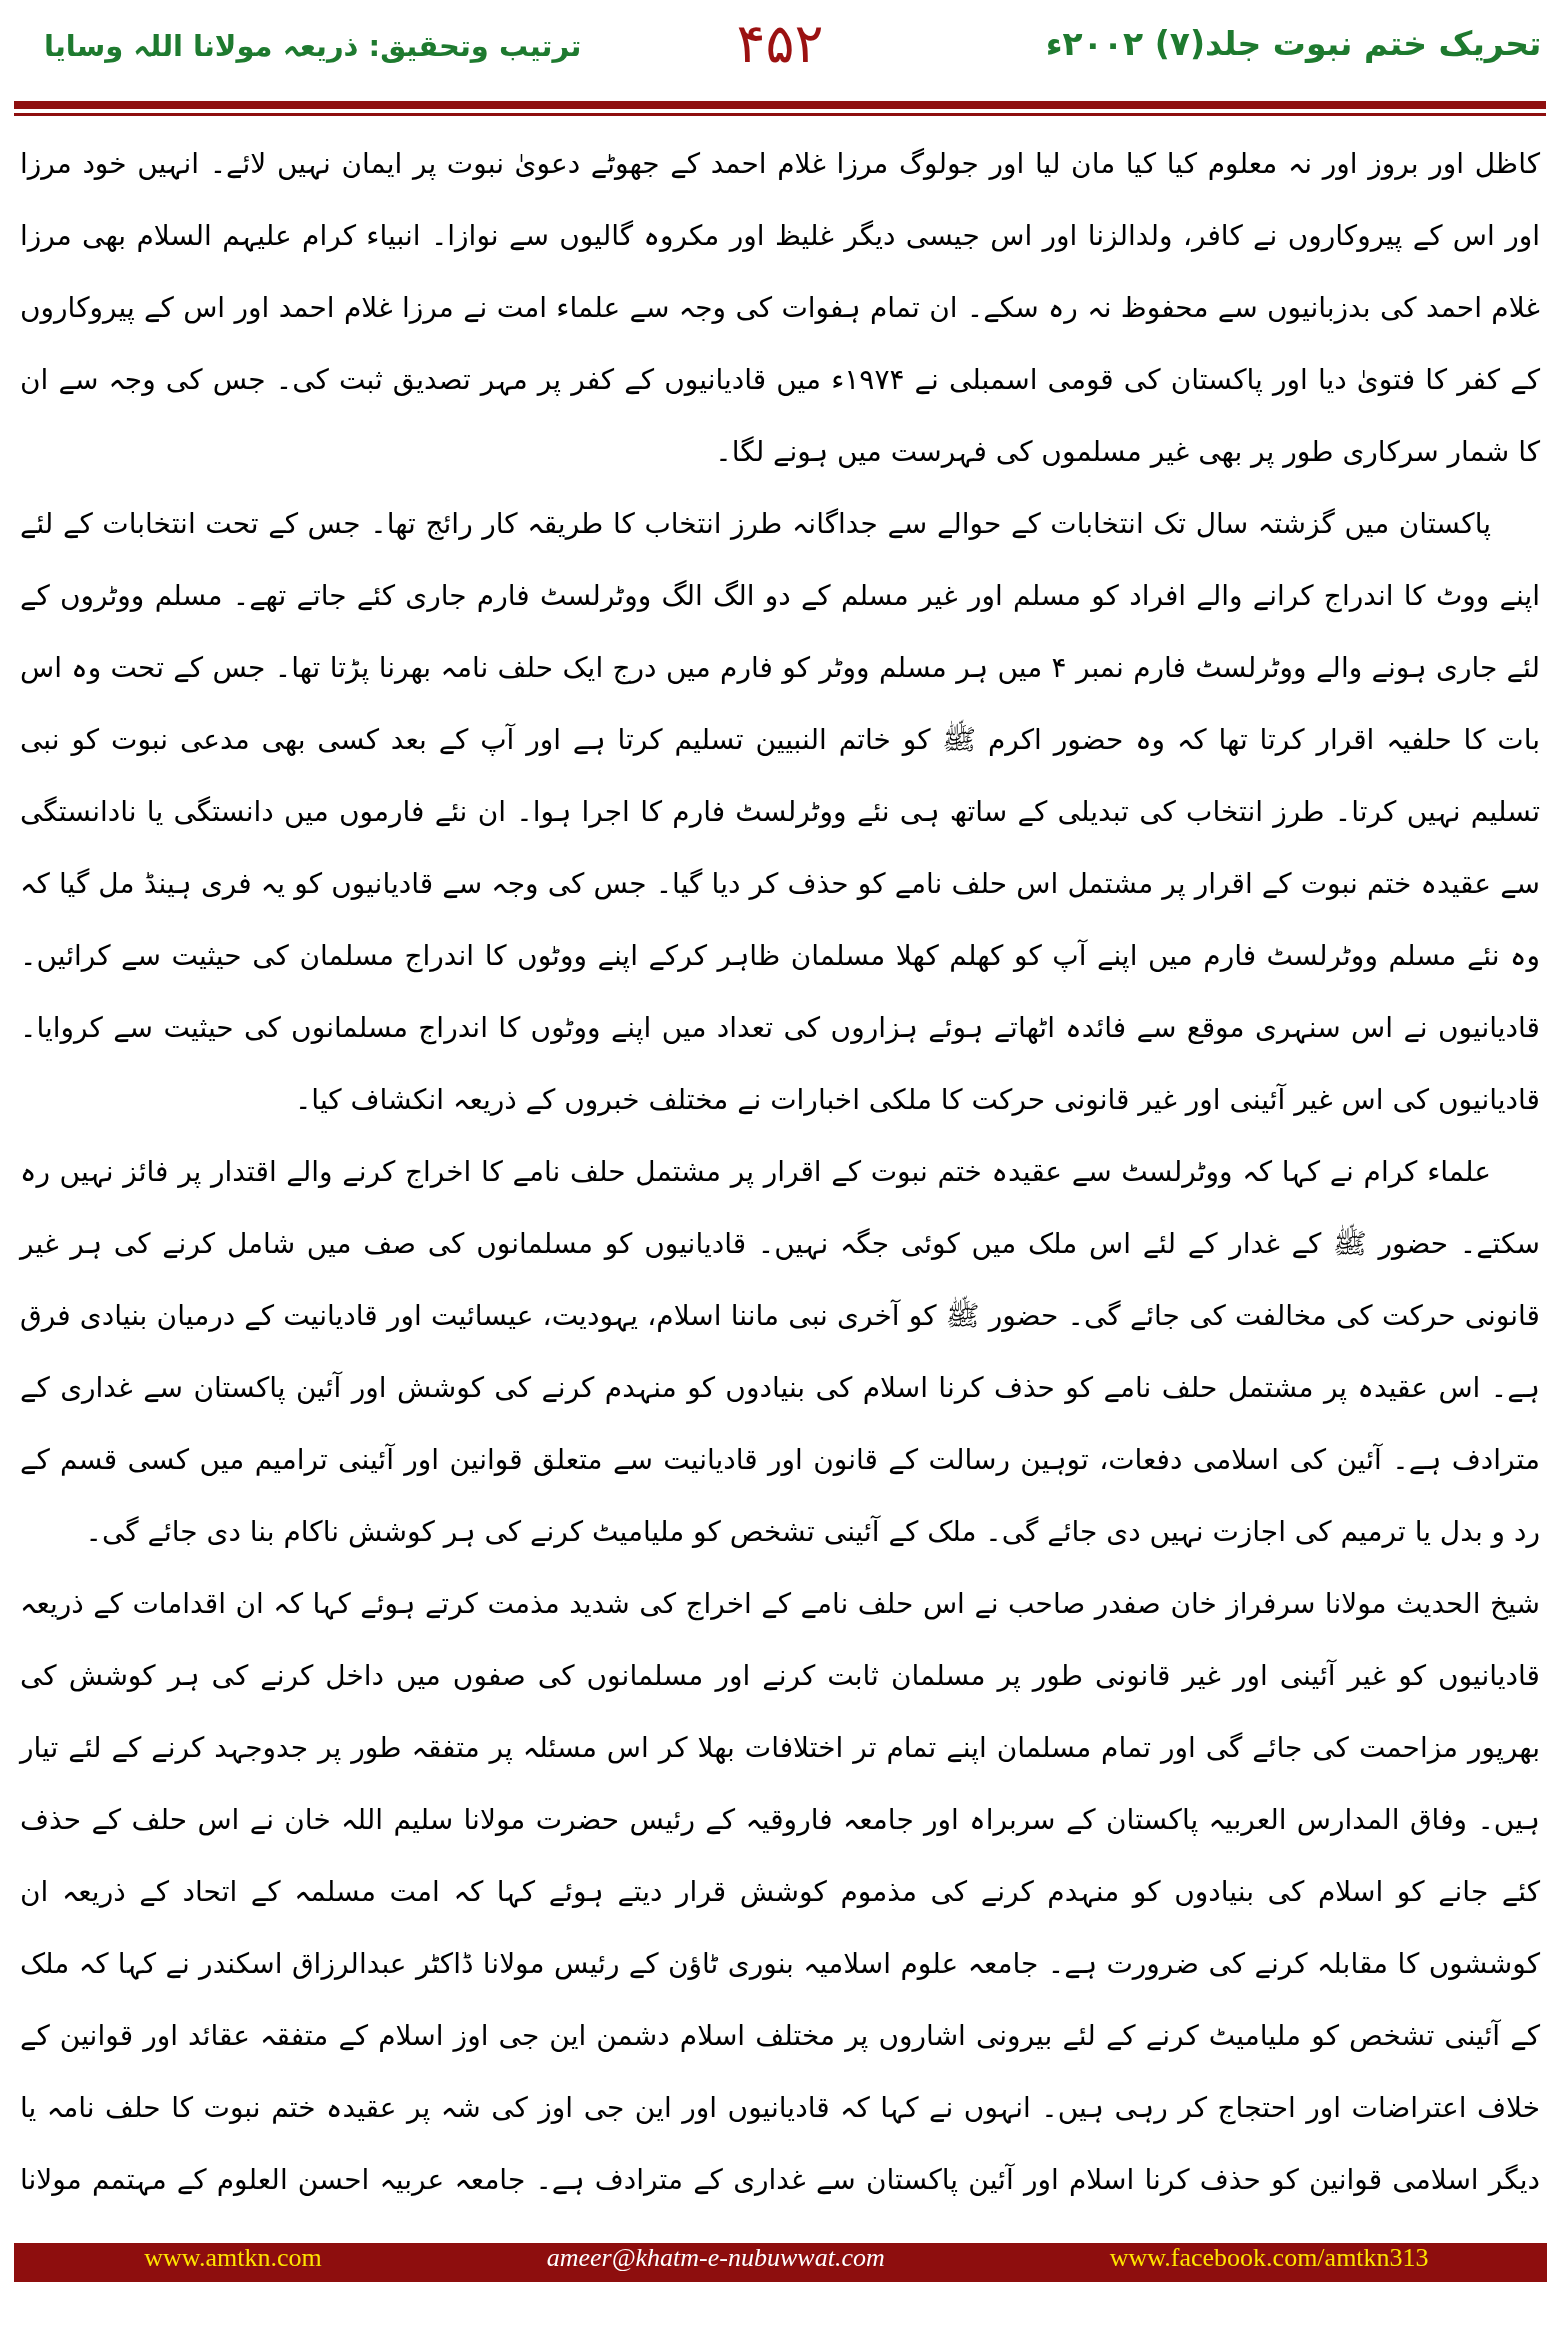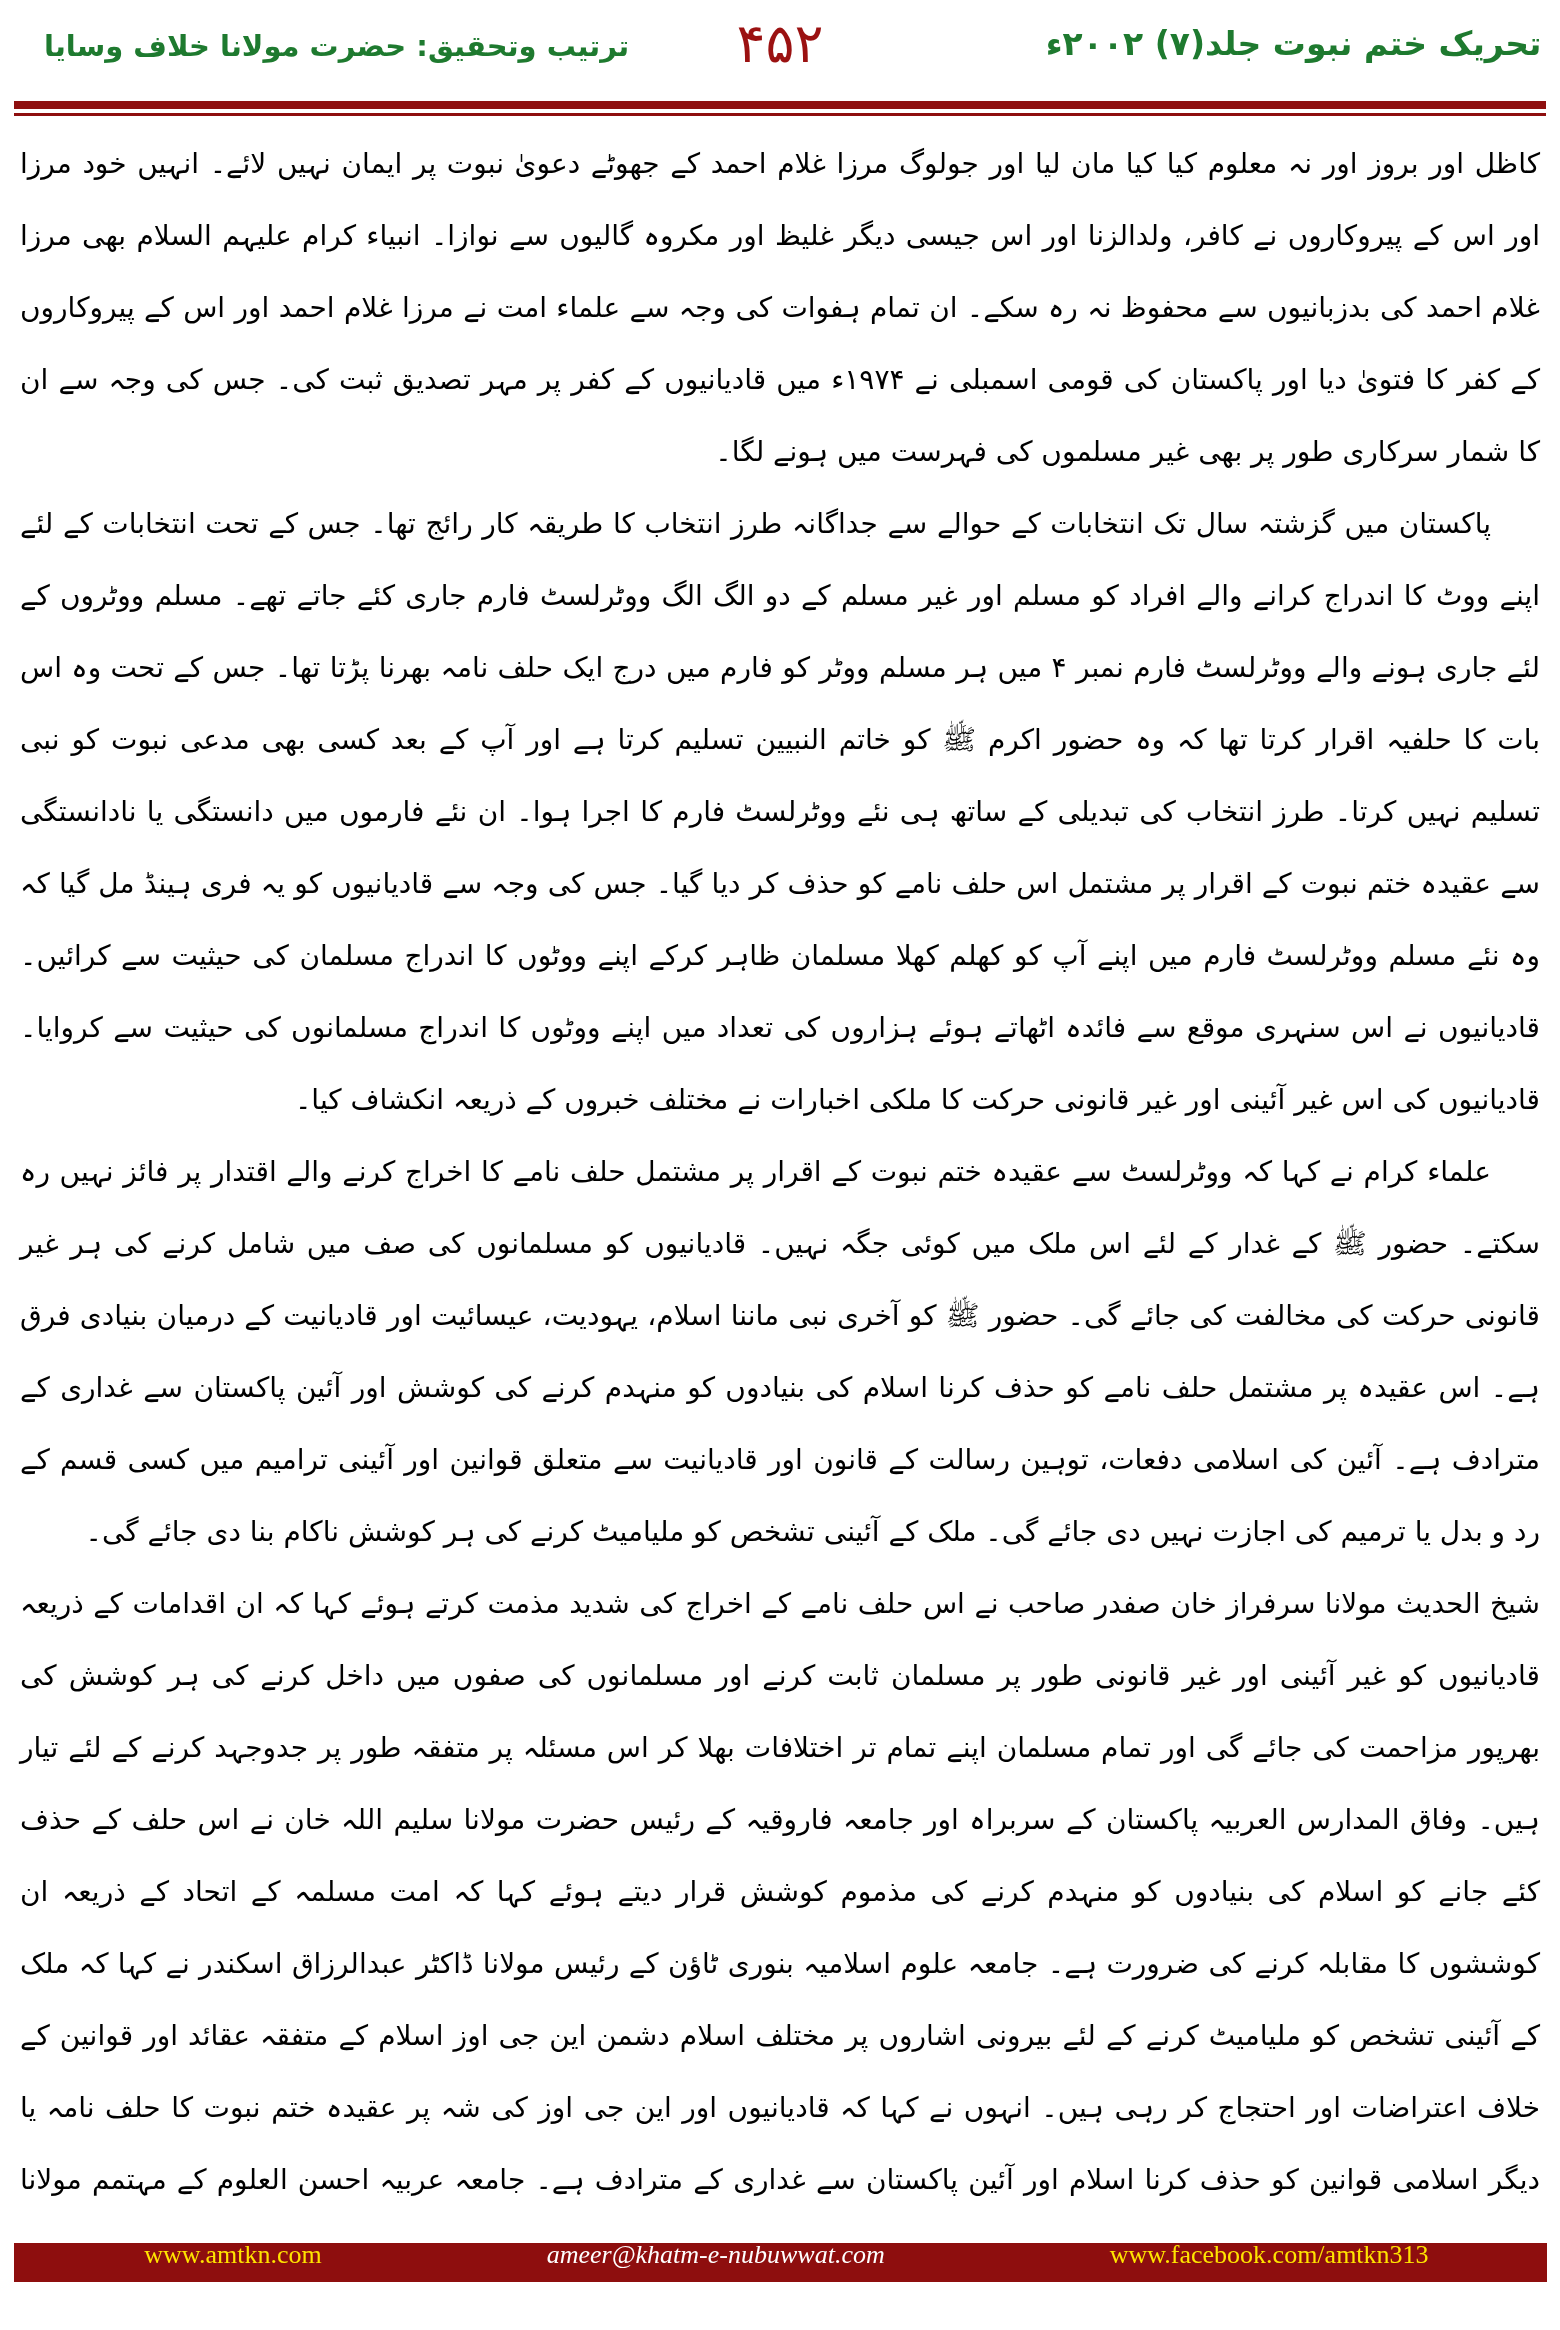--- a/index.html
+++ b/index.html
@@ -70,40 +70,40 @@
 
   
   .footer-bar {
     position: absolute;
     left: 14.3px;
     right: 13.4px;
     top: 2243px;
     height: 39px;
     background: var(--maroon-bar, #8e0e0e);
     display: flex;
-    align-items: flex-end;
+    align-items: flex-start;
     justify-content: space-between;
-    padding: 0 118px 12px 130px;
+    padding: 0 118px 0 130px;
     box-sizing: border-box;
     font-family: "Liberation Serif", "DejaVu Serif", serif;
     font-size: 26px;
     white-space: nowrap;
   }
   .footer-link.yellow { color: var(--footer-yellow, #ffe400); }
   .footer-link.white  { color: #ffffff; font-style: italic; }
 </style>
 </head>
 <body>
 
 <div class="page">
 
   <div class="header">
     <div class="hdr-right">تحریک ختم نبوت جلد(۷) ۲۰۰۲ء</div>
     <div class="page-num">۴۵۲</div>
-    <div class="hdr-left">ترتیب وتحقیق: حضرت مولانا خلاف وسایا</div>
+    <div class="hdr-left">ترتیب وتحقیق: ذریعہ مولانا اللہ وسایا</div>
   </div>
 
   <div class="rule-thick"></div>
   <div class="rule-gap"></div>
   <div class="rule-thin"></div>
 
   <div class="body-text" dir="rtl">
     <p>کاظل اور بروز اور نہ معلوم کیا کیا مان لیا اور جولوگ مرزا غلام احمد کے جھوٹے دعویٰ نبوت پر ایمان نہیں لائے۔ انہیں خود مرزا اور اس کے پیروکاروں نے کافر، ولدالزنا اور اس جیسی دیگر غلیظ اور مکروہ گالیوں سے نوازا۔ انبیاء کرام علیہم السلام بھی مرزا غلام احمد کی بدزبانیوں سے محفوظ نہ رہ سکے۔ ان تمام ہفوات کی وجہ سے علماء امت نے مرزا غلام احمد اور اس کے پیروکاروں کے کفر کا فتویٰ دیا اور پاکستان کی قومی اسمبلی نے ۱۹۷۴ء میں قادیانیوں کے کفر پر مہر تصدیق ثبت کی۔ جس کی وجہ سے ان کا شمار سرکاری طور پر بھی غیر مسلموں کی فہرست میں ہونے لگا۔</p>
     <p class="indent">پاکستان میں گزشتہ سال تک انتخابات کے حوالے سے جداگانہ طرز انتخاب کا طریقہ کار رائج تھا۔ جس کے تحت انتخابات کے لئے اپنے ووٹ کا اندراج کرانے والے افراد کو مسلم اور غیر مسلم کے دو الگ الگ ووٹرلسٹ فارم جاری کئے جاتے تھے۔ مسلم ووٹروں کے لئے جاری ہونے والے ووٹرلسٹ فارم نمبر ۴ میں ہر مسلم ووٹر کو فارم میں درج ایک حلف نامہ بھرنا پڑتا تھا۔ جس کے تحت وہ اس بات کا حلفیہ اقرار کرتا تھا کہ وہ حضور اکرم ﷺ کو خاتم النبیین تسلیم کرتا ہے اور آپ کے بعد کسی بھی مدعی نبوت کو نبی تسلیم نہیں کرتا۔ طرز انتخاب کی تبدیلی کے ساتھ ہی نئے ووٹرلسٹ فارم کا اجرا ہوا۔ ان نئے فارموں میں دانستگی یا نادانستگی سے عقیدہ ختم نبوت کے اقرار پر مشتمل اس حلف نامے کو حذف کر دیا گیا۔ جس کی وجہ سے قادیانیوں کو یہ فری ہینڈ مل گیا کہ وہ نئے مسلم ووٹرلسٹ فارم میں اپنے آپ کو کھلم کھلا مسلمان ظاہر کرکے اپنے ووٹوں کا اندراج مسلمان کی حیثیت سے کرائیں۔ قادیانیوں نے اس سنہری موقع سے فائدہ اٹھاتے ہوئے ہزاروں کی تعداد میں اپنے ووٹوں کا اندراج مسلمانوں کی حیثیت سے کروایا۔ قادیانیوں کی اس غیر آئینی اور غیر قانونی حرکت کا ملکی اخبارات نے مختلف خبروں کے ذریعہ انکشاف کیا۔</p>
     <p class="indent">علماء کرام نے کہا کہ ووٹرلسٹ سے عقیدہ ختم نبوت کے اقرار پر مشتمل حلف نامے کا اخراج کرنے والے اقتدار پر فائز نہیں رہ سکتے۔ حضور ﷺ کے غدار کے لئے اس ملک میں کوئی جگہ نہیں۔ قادیانیوں کو مسلمانوں کی صف میں شامل کرنے کی ہر غیر قانونی حرکت کی مخالفت کی جائے گی۔ حضور ﷺ کو آخری نبی ماننا اسلام، یہودیت، عیسائیت اور قادیانیت کے درمیان بنیادی فرق ہے۔ اس عقیدہ پر مشتمل حلف نامے کو حذف کرنا اسلام کی بنیادوں کو منہدم کرنے کی کوشش اور آئین پاکستان سے غداری کے مترادف ہے۔ آئین کی اسلامی دفعات، توہین رسالت کے قانون اور قادیانیت سے متعلق قوانین اور آئینی ترامیم میں کسی قسم کے رد و بدل یا ترمیم کی اجازت نہیں دی جائے گی۔ ملک کے آئینی تشخص کو ملیامیٹ کرنے کی ہر کوشش ناکام بنا دی جائے گی۔</p>

